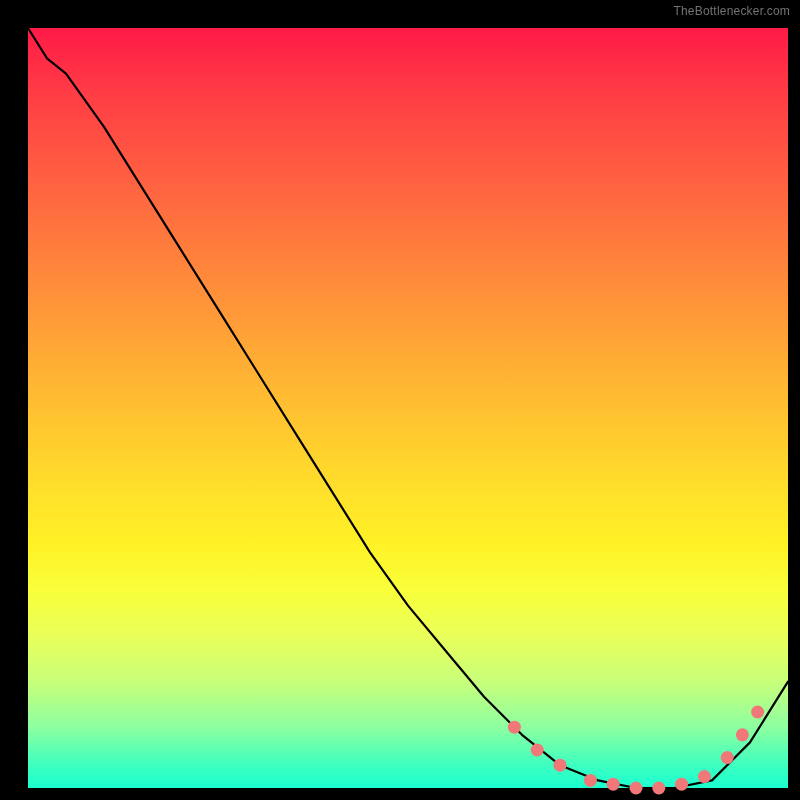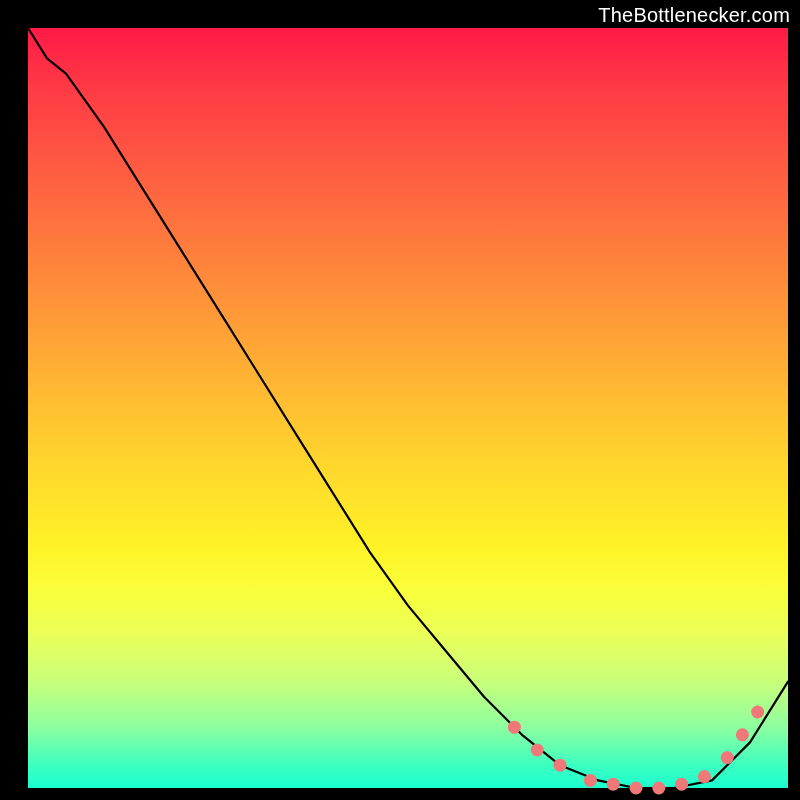--- a/index.html
+++ b/index.html
@@ -8,22 +8,22 @@
     position: relative;
     width: 800px;
     height: 800px;
     background: #000;
   }
   .source {
     position: absolute;
     top: 4px;
     right: 10px;
     font-family: Arial, Helvetica, sans-serif;
-    font-size: 20px;
-    color: #ffffff;
+    font-size: 12px;
+    color: #737373;
     font-weight: 400;
     letter-spacing: 0.2px;
   }
   .plot {
     position: absolute;
     left: 28px;
     top: 28px;
     width: 760px;
     height: 760px;
   }

